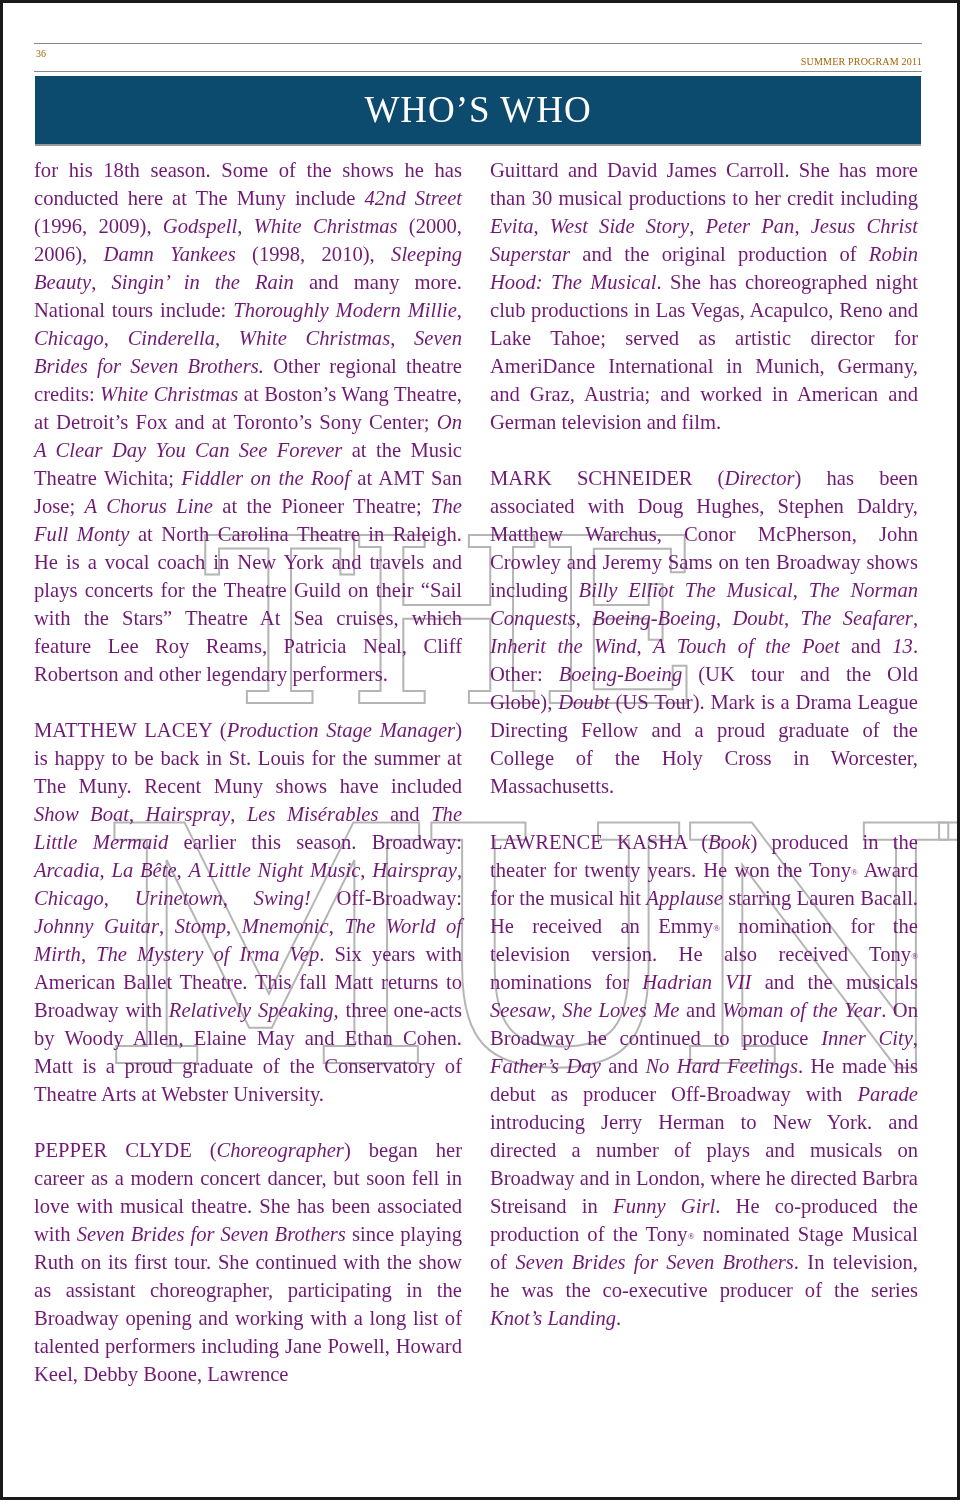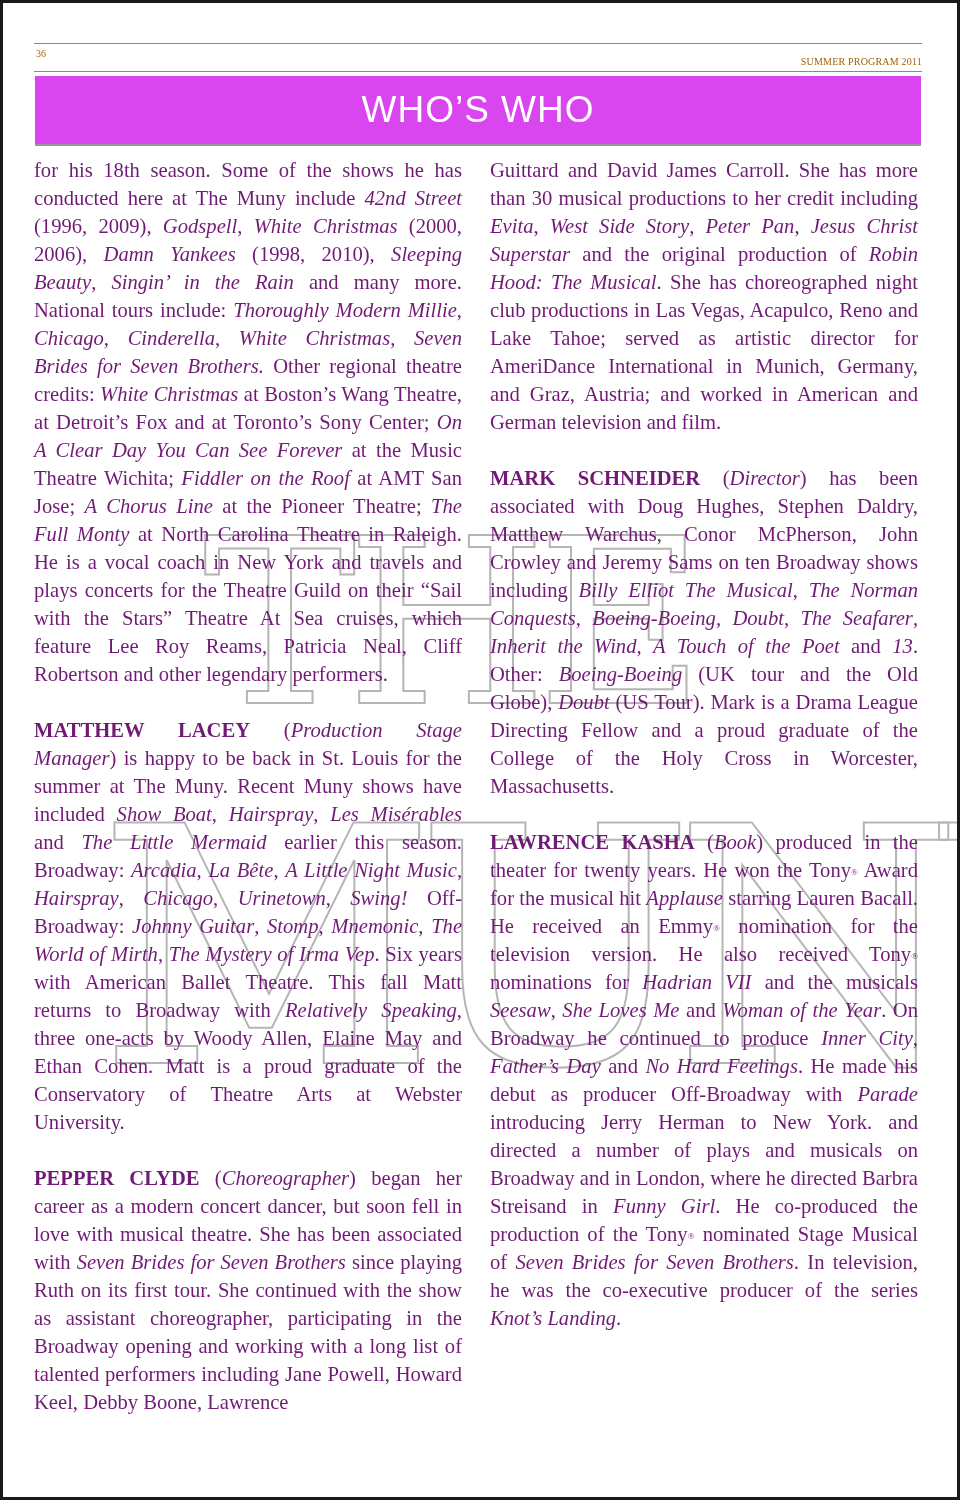--- a/index.html
+++ b/index.html
@@ -1,28 +1,28 @@
 <!DOCTYPE html>
 <html><head>
 <meta charset="utf-8">
 <style>
   html, body { margin:0; padding:0; }
   body { width:960px; height:1500px; background:#1a1a1a; position:relative; overflow:hidden; }
   .page { position:absolute; left:3px; top:3px; width:954px; height:1494px; background:#fff; overflow:hidden; }
   .runhead { position:absolute; left:31px; top:40px; width:888px; height:27px; border-top:1.5px solid #888; border-bottom:1.5px solid #888; font-family:"Liberation Serif", serif; color:#a16207; font-size:10px; }
   .runhead .pg { position:absolute; left:2px; top:4px; }
   .runhead .pub { position:absolute; right:0; top:12px; letter-spacing:0.2px; }
-  .banner { position:absolute; left:32px; top:73px; width:886px; height:68px; background:#d946ef; color:#fff; text-align:center; font-family:Liberation Sans, sans-serif; font-size:37px; line-height:68px; letter-spacing:1px; border-bottom:2px solid #999; }
+  .banner { position:absolute; left:32px; top:73px; width:886px; height:68px; background:#0c4a6e; color:#fff; text-align:center; font-family:Liberation Serif, serif; font-size:37px; line-height:68px; letter-spacing:1px; border-bottom:2px solid #999; }
   .watermark { position:absolute; left:0; top:0; width:954px; height:1494px; pointer-events:none; }
   .watermark text { font-family:"DejaVu Serif", serif; fill:none; stroke:#b5b5b5; stroke-width:2; }
   .col { position:absolute; top:153px; width:428px; font-family:"Liberation Serif", serif; font-size:20.6px; line-height:28px; color:#701a75; text-align:justify; }
   .col.left { left:31px; }
   .col.right { left:487px; }
   .col p { margin:0 0 28px 0; }
-  .col b { font-weight:bold; }
+  .col b { font-weight:normal; }
   .col i { font-style:italic; }
   sup { font-size:9px; vertical-align:top; position:relative; top:2px; }
 </style>
 </head>
 <body>
 
 <div class="page">
 
   <svg class="watermark" viewBox="0 0 954 1494">
     <text x="330" y="870" font-size="250" transform="rotate(-90 380 650)" style="display:none">THE</text>

